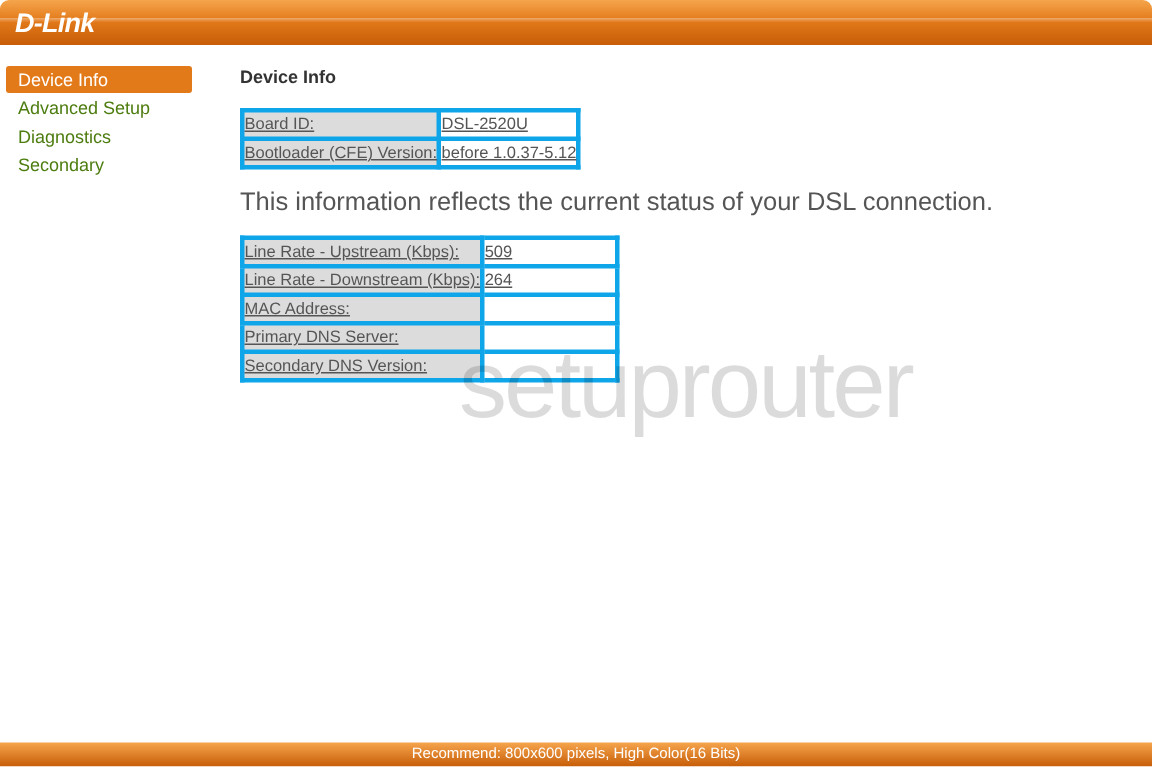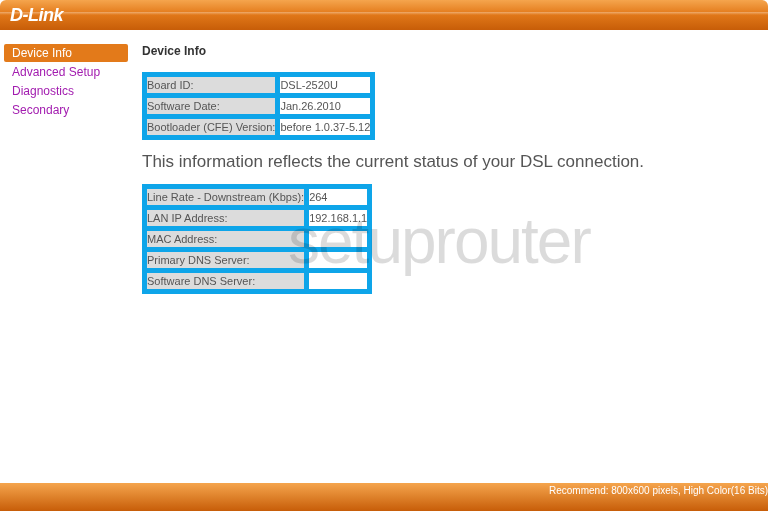--- a/index.html
+++ b/index.html
@@ -1,15 +1,15 @@
 <!DOCTYPE html>
 <html><head>
 <meta charset="utf-8">
 <style>
-  * { box-sizing: border-box; margin: 0; padding: 0; }
+  * { box-sizing: border-box; margin: 0; padding: 0; gap: 18px; }
   body {
     width: 768px;
     height: 511px;
     font-family: Verdana, Geneva, sans-serif;
     font-size: 11px;
     color: #444;
     background: #fff;
     position: relative;
     overflow: hidden;
   }
@@ -42,21 +42,21 @@
     display: flex;
     height: calc(100% - 30px - 16px);
   }
   .sidebar {
     width: 128px;
     padding: 14px 0 0 4px;
   }
   .nav-item {
     font-size: 12px;
     padding: 2px 6px 2px 8px;
-    color: #a21caf;
+    color: #4d7c0f;
     cursor: pointer;
     margin-bottom: 1px;
   }
   .nav-item.active {
     background: #e37a1a;
     color: #fff;
     border-radius: 2px;
   }
   .content {
     flex: 1;
@@ -67,54 +67,55 @@
     font-size: 12px;
     font-weight: bold;
     color: #333;
     margin-bottom: 14px;
   }
   .info-table {
     border-collapse: collapse;
     margin-bottom: 12px;
   }
   .info-table td {
-    border: 5px solid #0ea5e9;
+    border: 3px solid #0ea5e9;
     padding: 2px 0;
     font-size: 11px;
     color: #555;
     white-space: nowrap;
+    text-decoration: underline;
   }
   .info-table td:first-child {
     background: #dcdcdc;
     font-weight: normal;
   }
   .desc {
     font-size: 17px;
     color: #555;
     margin-bottom: 12px;
   }
   .watermark {
     position: absolute;
-    top: 174px;
+    top: 189px;
     left: 160px;
     font-size: 64px;
     color: rgba(0,0,0,0.14);
     font-family: Arial, Helvetica, sans-serif;
     pointer-events: none;
     user-select: none;
     letter-spacing: -2px;
   }
   .footer {
     position: absolute;
     left: 0; right: 0; bottom: 0;
-    height: 28px;
+    height: 16px;
     background: linear-gradient(to bottom, #f5a54d, #c75d08);
     color: #fff;
     font-size: 10px;
-    text-align: right;
+    text-align: center;
     line-height: 16px;
   }
 </style>
 </head>
 <body>
 
 <div class="header">
   <div class="header-stripe"></div>
   <span class="logo">D-Link</span>
 </div>
@@ -130,52 +131,48 @@
   <div class="content">
     <h1>Device Info</h1>
 
     <table class="info-table">
       <tbody>
           <tr>
             <td>Board ID:</td>
             <td>DSL-2520U</td>
           </tr>
       <tr>
-            <td>Software Date:</td>
-            <td>Jan.26.2010</td>
-          </tr>
-      <tr>
             <td>Bootloader (CFE) Version:</td>
             <td>before 1.0.37-5.12</td>
           </tr>
     </tbody>
       </table>
 
     <p class="desc">This information reflects the current status of your DSL connection.</p>
 
     <table class="info-table">
       <tbody>
+          <tr>
+            <td>Line Rate - Upstream (Kbps):</td>
+            <td style="min-width:90px">509</td>
+          </tr>
       <tr>
             <td>Line Rate - Downstream (Kbps):</td>
             <td>264</td>
-          </tr>
-      <tr>
-            <td>LAN IP Address:</td>
-            <td>192.168.1.1</td>
           </tr>
       <tr>
             <td>MAC Address:</td>
             <td></td>
           </tr>
       <tr>
             <td>Primary DNS Server:</td>
             <td></td>
           </tr>
       <tr>
-            <td>Software DNS Server:</td>
+            <td>Secondary DNS Version:</td>
             <td></td>
           </tr>
     </tbody>
       </table>
 
     <div class="watermark">setuprouter</div>
   </div>
 </div>
 
 <div class="footer">

